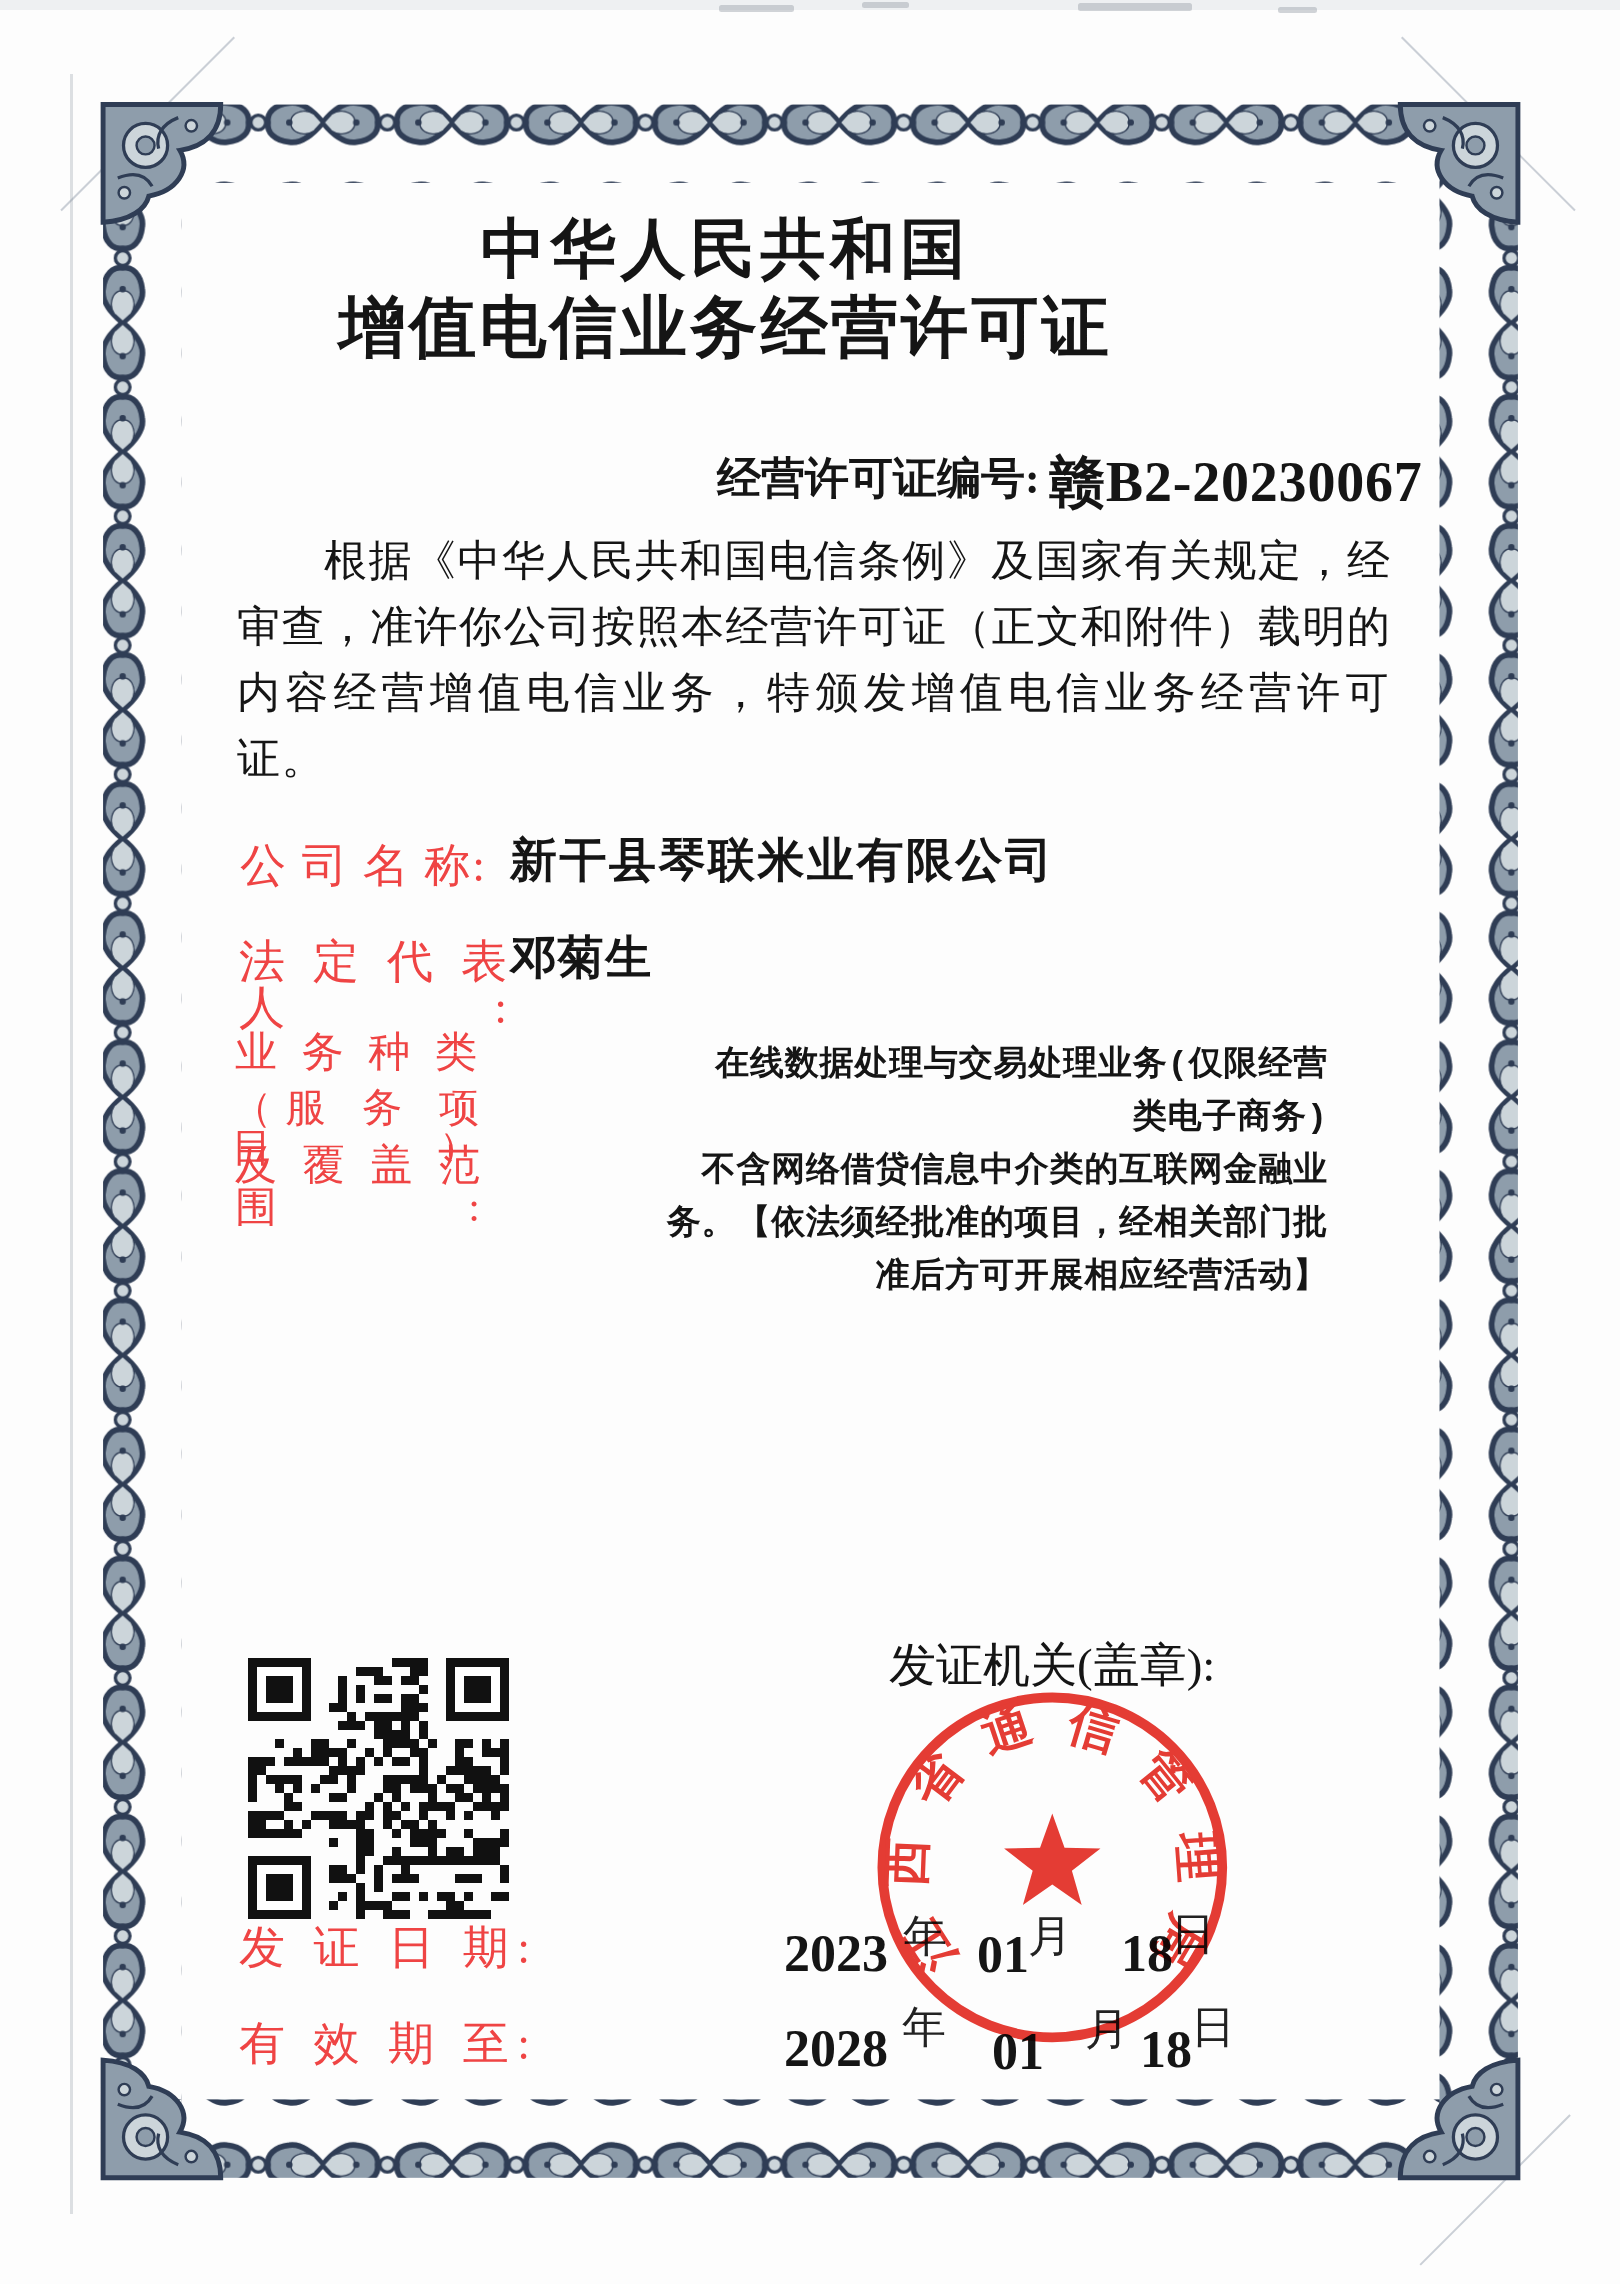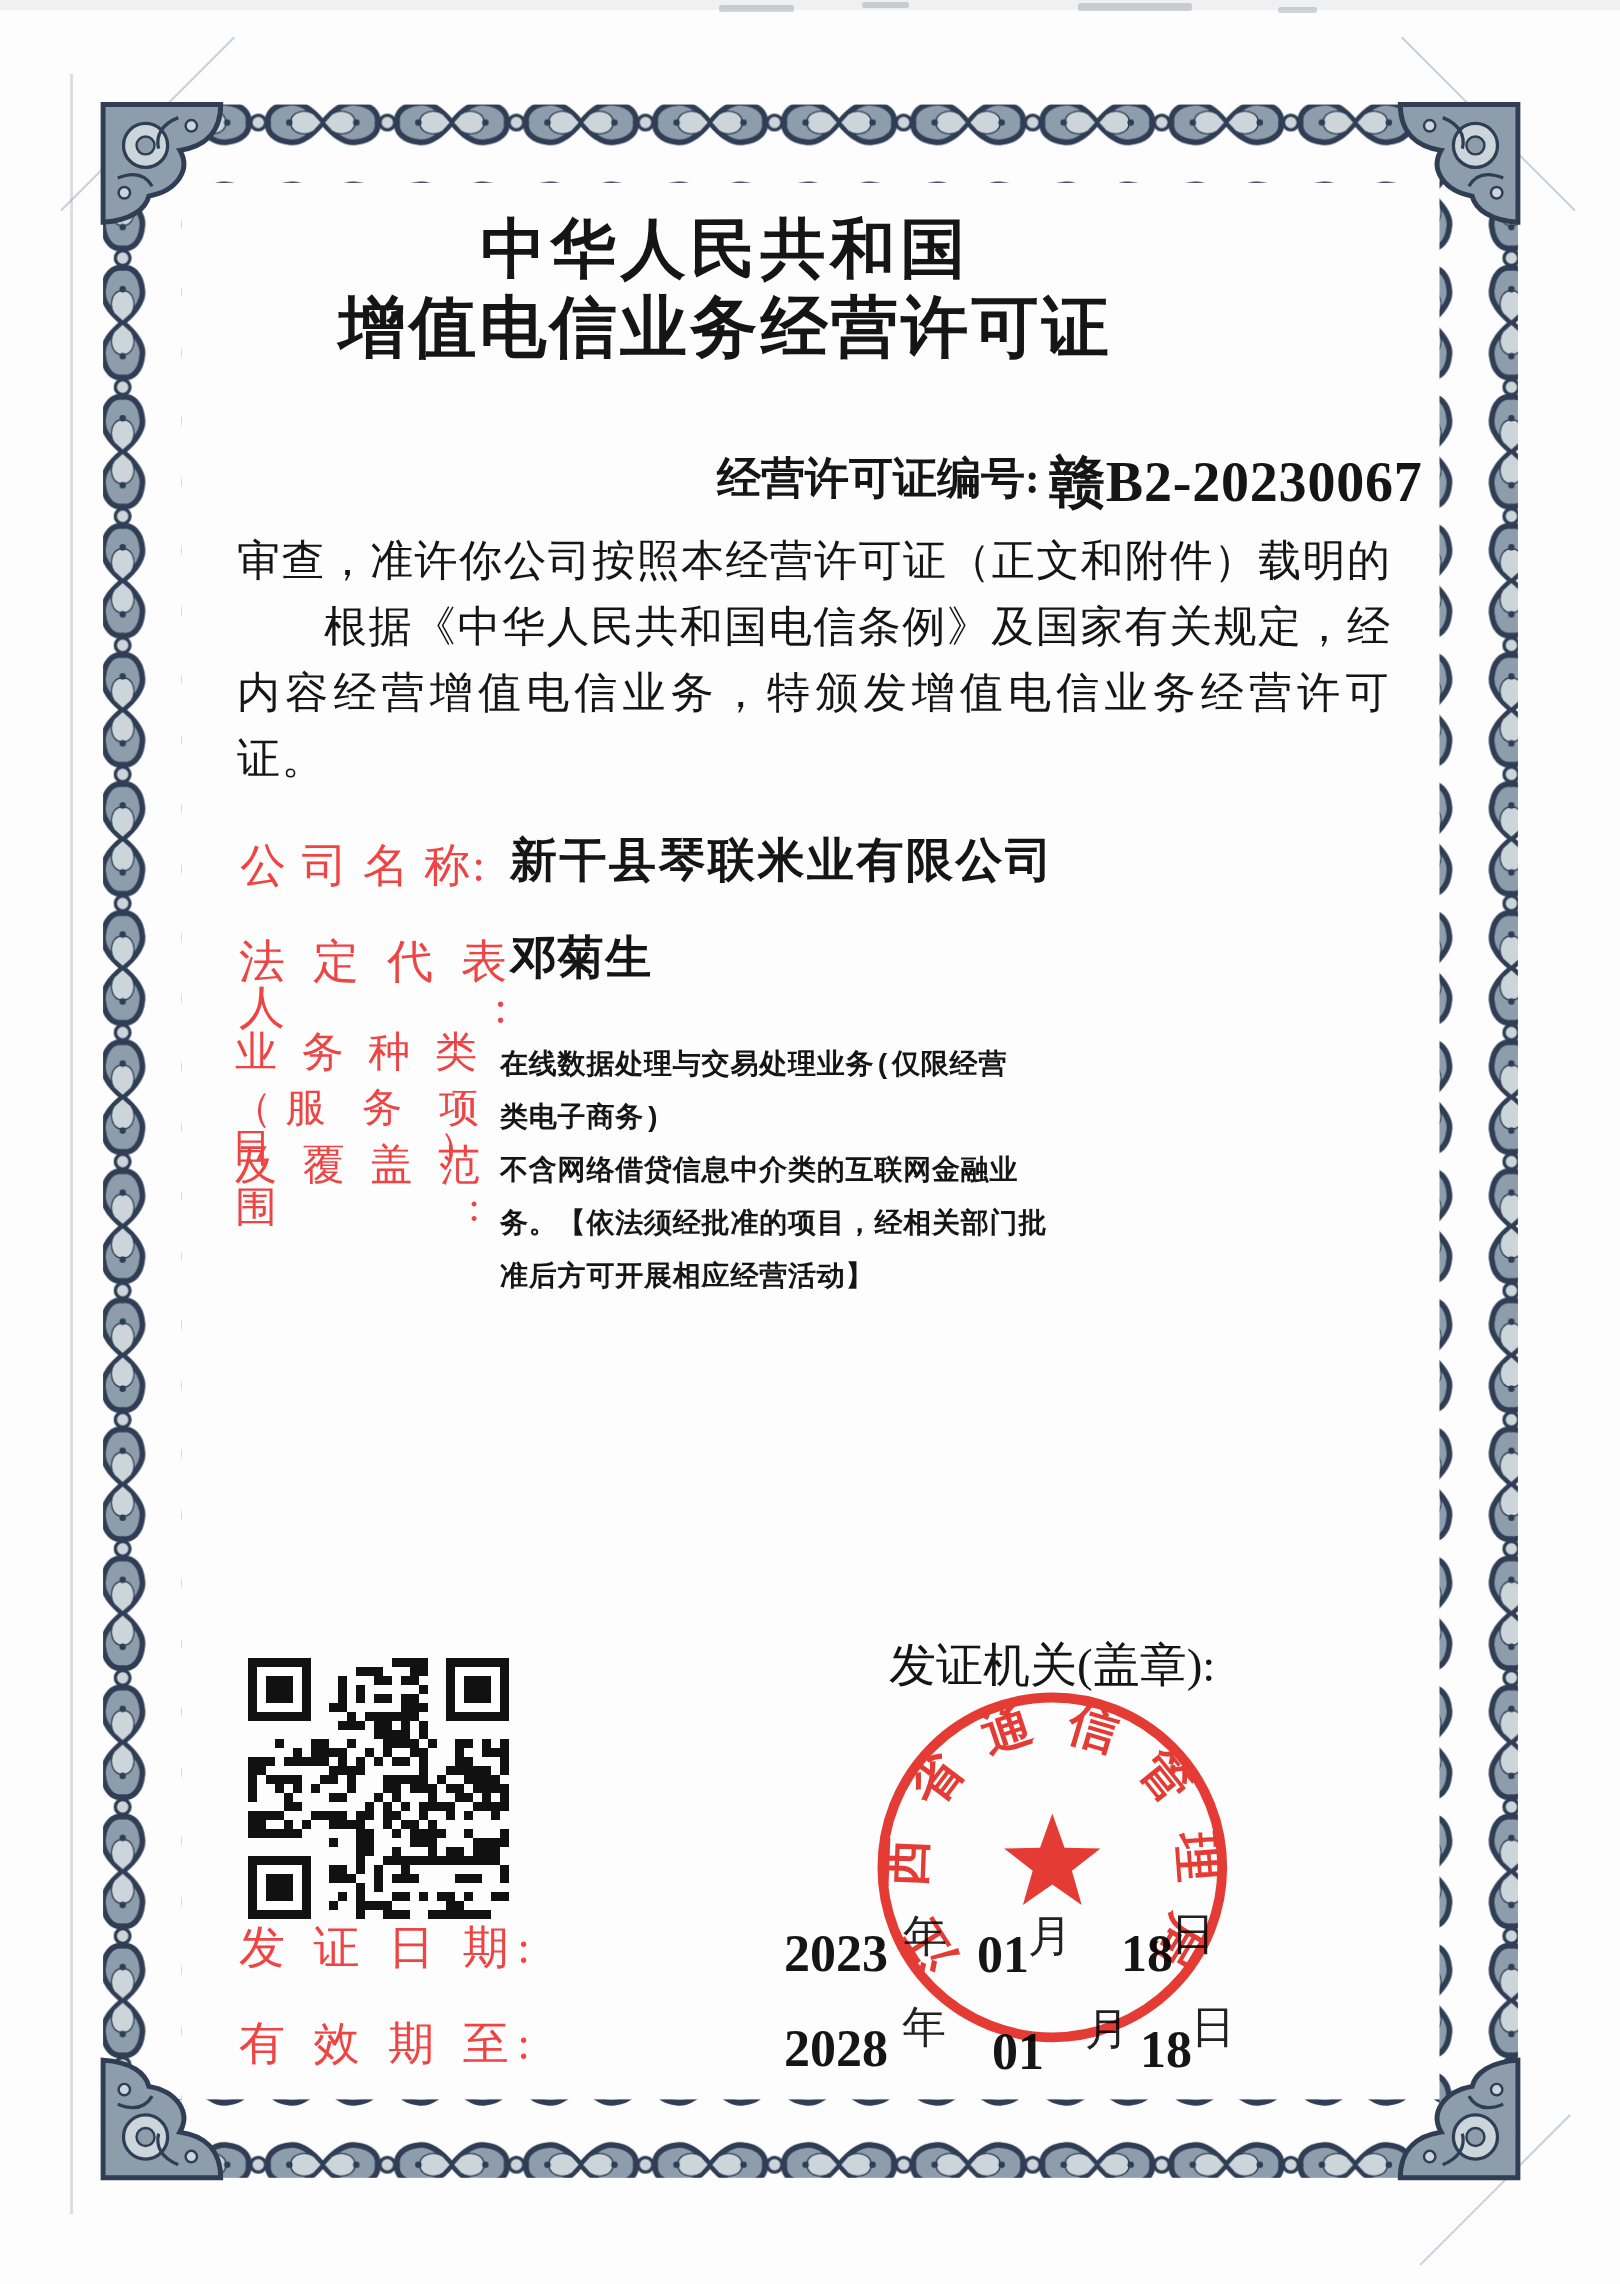--- a/index.html
+++ b/index.html
@@ -21,21 +21,21 @@
   .body-line.last{text-align-last:left;letter-spacing:1.6px;}
   .flabel{font-size:46px;text-align:justify;text-align-last:justify;color:#ef4444;}
   .fvalue{font-family:Liberation Mono, monospace;font-weight:700;}
   .company-label{left:240px;top:843px;width:245px;}
   .company-value{left:510px;top:840px;font-size:47px;letter-spacing:2.5px;}
   .rep-label{left:239px;top:939px;width:268px;}
   .rep-value{left:510px;top:938px;font-size:46px;letter-spacing:1.6px;}
   .biz-l1{left:235px;top:1031px;width:242px;font-size:42px;}
   .biz-l2{left:232px;top:1088px;width:247px;font-size:40px;}
   .biz-l3{left:235px;top:1144px;width:245px;font-size:42px;}
-  .biz-value{left:500px;top:1039px;width:817px;font-size:28px;line-height:53px;letter-spacing:0.8px;}
+  .biz-value{left:511px;top:1039px;width:817px;font-size:34px;line-height:53px;letter-spacing:0.8px;text-align:right;}
   .issuer-label{left:889px;top:1642px;font-size:47px;text-align:right;}
   .date-label{left:239px;width:291px;}
   .issue-label{top:1925px;}
   .valid-label{top:2021px;}
   .num{font-size:52px;font-weight:600;}
   .unit{font-size:44px;font-weight:400;color:#222;}
   .artifact{position:absolute;background:#9aa0a8;opacity:.45;border-radius:2.5px;}
   .crease{position:absolute;height:1.6px;background:#7d8a9b;opacity:.4;}
   .topband{position:absolute;left:0;top:0;width:1621px;height:9.8px;background:#eef0f2;}
   .edgeline{position:absolute;left:70px;top:74px;width:2.5px;height:2140px;background:#bcc2c8;opacity:.5;}
@@ -95,22 +95,22 @@
     <use href="#cornerOrn" transform="translate(1864,2672) scale(-1,-1)"></use>
   </svg>
 
   <div class="abs center title1">中华人民共和国</div>
   <div class="abs center title2">增值电信业务经营许可证</div>
 
   <div class="abs lic-label">经营许可证编号:</div>
   <div class="abs lic-value">赣B2-20230067</div>
 
   <div class="abs body-par">
+    <div class="body-line first">根据《中华人民共和国电信条例》及国家有关规定，经</div>
     <div class="body-line">审查，准许你公司按照本经营许可证（正文和附件）载明的</div>
-    <div class="body-line first">根据《中华人民共和国电信条例》及国家有关规定，经</div>
     <div class="body-line last">内容经营增值电信业务，特颁发增值电信业务经营许可证。</div>
   </div>
 
   <div class="abs flabel company-label">公 司 名 称:</div>
   <div class="abs fvalue company-value">新干县琴联米业有限公司</div>
 
   <div class="abs flabel rep-label">法 定 代 表 人:</div>
   <div class="abs fvalue rep-value">邓菊生</div>
 
   <div class="abs flabel biz-l1">业 务 种 类</div>

